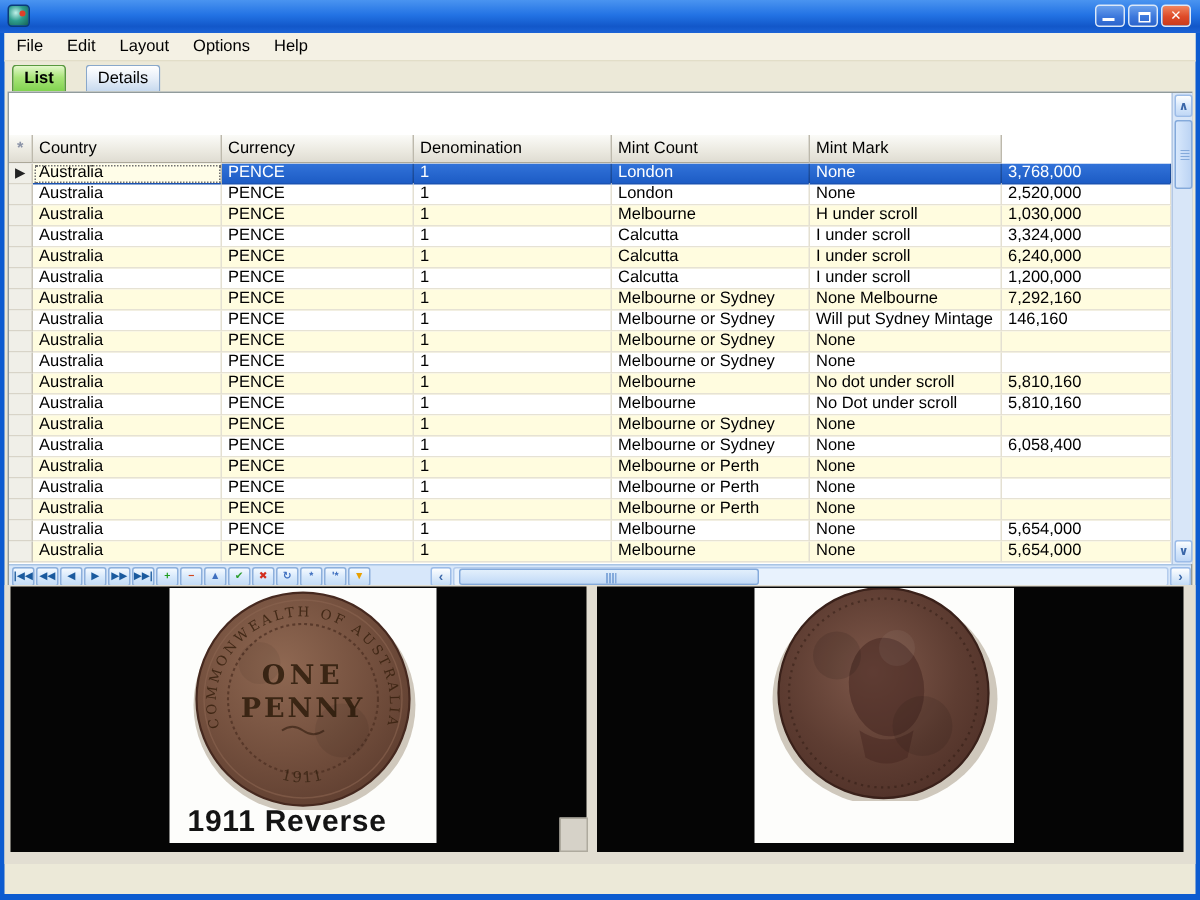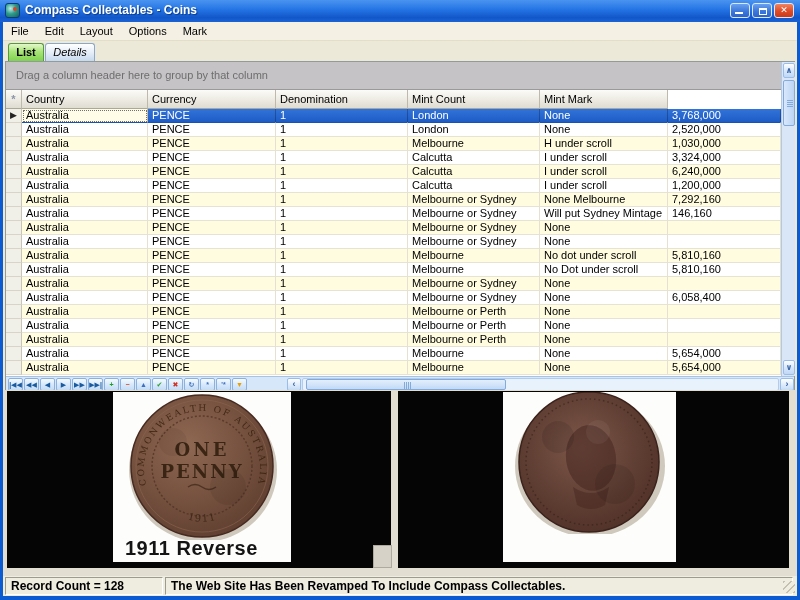--- a/index.html
+++ b/index.html
@@ -30,22 +30,22 @@
 
   .menubar{position:absolute;left:0;top:0;width:794px;height:19px;background:#F4F1E4;
     border-bottom:1px solid #E2DEC8;font-size:11px;}
   .menu-item{display:inline-block;padding:3px 8px 2px 8px;color:#000;}
 
   .tabstrip{position:absolute;left:0;top:19px;width:734px;height:20px;padding-left:34px;}
   .tab{position:absolute;top:2px;height:18px;font-size:11px;text-align:center;
     border-radius:3px 3px 0 0;line-height:17px;color:#000;}
   .tab-list{left:5px;width:36px;background:linear-gradient(180deg,#E4F8CC 0%,#A8E478 45%,#7FD24E 100%);
     border:1px solid #58983F;border-bottom:none;font-weight:bold;}
-  .tab-details{left:42px;width:50px;background:linear-gradient(180deg,#FFFFFF 0%,#E6EEF8 50%,#C6D9EE 100%);
-    border:1px solid #89A8CB;border-bottom:none;font-style:italic;}
+  .tab-details{left:54px;width:50px;background:linear-gradient(180deg,#FFFFFF 0%,#E6EEF8 50%,#C6D9EE 100%);
+    border:1px solid #89A8CB;border-bottom:none;}
 
   
   .grid{position:absolute;left:2px;top:39px;width:790px;height:330px;background:#fff;
     border:1px solid #919B9C;}
   .group-panel{position:absolute;left:0;top:0;width:775px;height:28px;background:#C6C3C6;
     border-bottom:1px solid #9A9A9A;}
   .group-hint{position:absolute;left:10px;top:0;line-height:27px;font-size:11px;color:#6E6E6E;}
   .hdr-row{position:absolute;left:0;top:28px;width:775px;height:19px;display:flex;}
   .hcell{height:19px;background:linear-gradient(180deg,#FBFBF8 0%,#EBE9E0 60%,#DFDCD2 100%);
     border-right:1px solid #BDB9AC;border-bottom:1px solid #ACA899;
@@ -118,45 +118,41 @@
   .sizegrip{position:absolute;right:2px;top:5px;width:12px;height:12px;
     background:repeating-linear-gradient(135deg,#C4C0B2 0 2px,#EFECE0 2px 5px);}
 
   svg text{font-family:"DejaVu Serif","Liberation Serif",serif;}
 </style>
 </head>
 <body>
 
 <div class="titlebar">
   <span class="title-icon"></span>
-  <span class="title-text">Compass Collectables - Coins</span>
   <span class="win-buttons">
     <span class="win-btn">
         <span class="glyph-min"></span>
       </span>
     <span class="win-btn">
         <span class="glyph-restore"></span>
       </span>
     <span class="win-btn close">✕</span>
   </span>
 </div>
 
 <div class="client">
 
-  <div class="menubar" id="menubar"><span class="menu-item">File</span><span class="menu-item">Edit</span><span class="menu-item">Layout</span><span class="menu-item">Options</span><span class="menu-item">Mark</span></div>
+  <div class="menubar" id="menubar"><span class="menu-item">File</span><span class="menu-item">Edit</span><span class="menu-item">Layout</span><span class="menu-item">Options</span><span class="menu-item">Help</span></div>
 
   <div class="tabstrip">
     <div class="tab tab-list">List</div>
     <div class="tab tab-details">Details</div>
   </div>
 
   <div class="grid">
-    <div class="group-panel">
-      <span class="group-hint">Drag a column header here to group by that column</span>
-    </div>
     <div class="hdr-row" id="hdr-row">
         <div class="hcell ind" style="width: 16px;">*</div>
         <div class="hcell" style="width: 126px;">Country</div>
         <div class="hcell" style="width: 128px;">Currency</div>
         <div class="hcell" style="width: 132px;">Denomination</div>
         <div class="hcell" style="width: 132px;">Mint Count</div>
         <div class="hcell" style="width: 128px;">Mint Mark</div>
       </div>
     <div class="rows" id="rows">
         <div class="row selected">
@@ -417,19 +413,14 @@
         <circle cx="86" cy="70" r="63" fill="none" stroke="#2E1A12" stroke-width="1.5" stroke-dasharray="1.5 3" opacity="0.5"></circle>
         <ellipse cx="88" cy="66" rx="25" ry="33" fill="#452620" opacity="0.55" transform="rotate(-8 88 66)"></ellipse>
         <path d="M 70 95 q 18 12 36 0 l -4 18 q -14 8 -28 0 z" fill="#452620" opacity="0.5"></path>
         <circle cx="55" cy="45" r="16" fill="#000" opacity="0.10"></circle>
         <circle cx="112" cy="92" r="20" fill="#000" opacity="0.09"></circle>
         <circle cx="95" cy="40" r="12" fill="#fff" opacity="0.05"></circle>
       </svg>
     </div>
   </div>
 
-  <div class="statusbar">
-    <div class="spanel sp1">Record Count = 128</div>
-    <div class="spanel sp2">The Web Site Has Been Revamped To Include Compass Collectables.</div>
-    <div class="sizegrip"></div>
-  </div>
 
 </div>
 
 </body></html>

